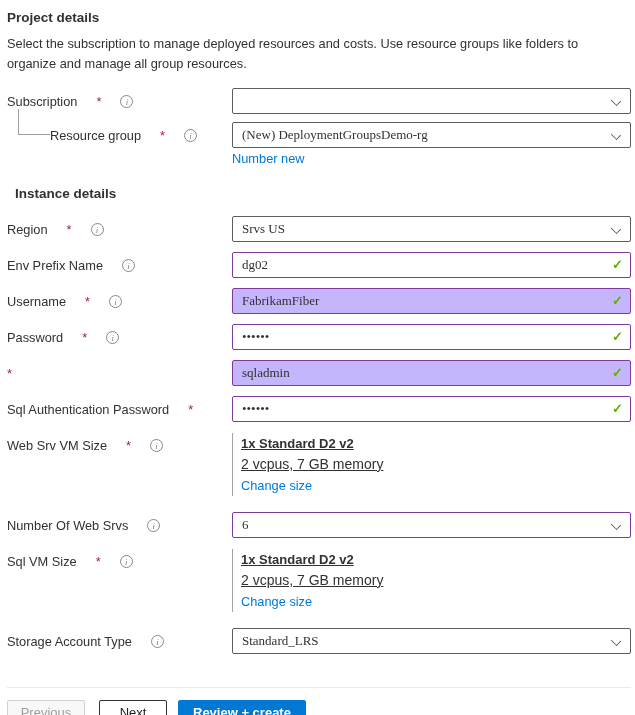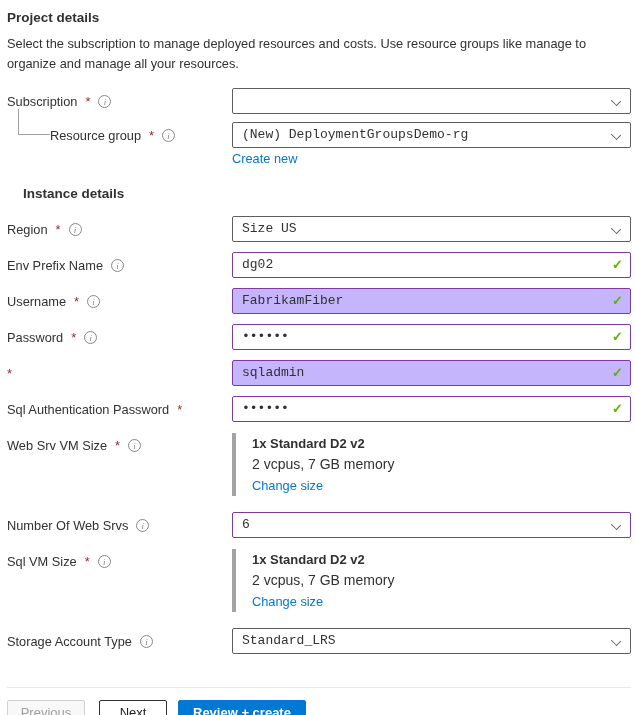--- a/index.html
+++ b/index.html
@@ -29,21 +29,21 @@
     align-items: flex-start;
     margin-bottom: 10px;
     position: relative;
   }
   .label-col {
     width: 225px;
     flex: 0 0 225px;
     padding-top: 6px;
     display: flex;
     align-items: center;
-    gap: 8px;
+    gap: 19px;
     font-size: 12.8px;
     color: #323130;
   }
   .label-col.indent { padding-left: 43px; }
   .required-marker { color: #a4262c; font-weight: 400; }
   .info-icon {
     display: inline-flex;
     align-items: center;
     justify-content: center;
     width: 13px; height: 13px;
@@ -57,21 +57,21 @@
     cursor: default;
     margin-top: 1px;
   }
   .control-col { flex: 1 1 auto; min-width: 0; }
   .control-wrap { position: relative; width: 100%; }
   .text-input, .dropdown {
     width: 100%;
     height: 26px;
     border: 1px solid #605e5c;
     background: #ffffff;
-    font-family: Liberation Mono, monospace;
+    font-family: Liberation Serif, serif;
     font-size: 13px;
     color: #323130;
     padding: 0 10px 0 9px;
     border-radius: 2px;
     display: block;
   }
   .dropdown {
     display: flex;
     align-items: center;
     cursor: pointer;
@@ -121,25 +121,26 @@
     left: 11px;
     top: -13px;
     width: 32px;
     height: 26px;
     border-left: 1px solid #a19f9d;
     border-bottom: 1px solid #a19f9d;
     pointer-events: none;
   }
   .row-tight { margin-bottom: 10px; }
   .rg-row { margin-top: -2px; }
-  .instance-heading { margin: 20px 0 15px 16px; }
+  .instance-heading { margin: 20px 0 15px 8px; }
   .vm-block {
-    border-left: 4px solid #a3a3a3;
-    padding-left: 16px;
+    border-left: 1px solid #a3a3a3;
+    padding-left: 8px;
     margin: 1px 0 2px 0;
+    text-decoration: underline;
   }
   .vm-size-line { font-weight: 700; font-size: 13px; line-height: 21px; }
   .vm-spec-line { font-size: 14px; line-height: 21px; }
   .vm-block .inline-link { margin-top: 0; line-height: 21px; }
   .vm-row { margin-bottom: 14px; }
   .footer {
     margin-top: 33px;
     border-top: 1px solid #eaeaea;
     padding: 12px 0 0 0;
     display: flex;
@@ -177,21 +178,21 @@
     color: #ffffff;
     font-weight: 700;
     margin-left: 11px;
     padding: 0 14px;
   }
 </style>
 </head>
 <body>
 
 <h3 class="section-title">Project details</h3>
-<p class="section-desc">Select the subscription to manage deployed resources and costs. Use resource groups like manage to organize and manage all your resources.</p>
+<p class="section-desc">Select the subscription to manage deployed resources and costs. Use resource groups like folders to organize and manage all group resources.</p>
 
 <div class="form-area">
 
   <div class="form-row row-tight">
     <div class="label-col">
       <span>Subscription</span>
       <span class="required-marker">*</span>
       <span class="info-icon">i</span>
     </div>
     <div class="control-col">
@@ -211,36 +212,36 @@
       <span class="required-marker">*</span>
       <span class="info-icon">i</span>
     </div>
     <div class="control-col">
       <div class="control-wrap">
         <div class="dropdown">
           <span class="value">(New) DeploymentGroupsDemo-rg</span>
         </div>
         <span class="chevron-icon"></span>
       </div>
-      <a class="inline-link">Create new</a>
+      <a class="inline-link">Number new</a>
     </div>
   </div>
 
   <h3 class="section-title instance-heading">Instance details</h3>
 
   <div class="form-row">
     <div class="label-col">
       <span>Region</span>
       <span class="required-marker">*</span>
       <span class="info-icon">i</span>
     </div>
     <div class="control-col">
       <div class="control-wrap">
         <div class="dropdown">
-          <span class="value">Size US</span>
+          <span class="value">Srvs US</span>
         </div>
         <span class="chevron-icon"></span>
       </div>
     </div>
   </div>
 
   <div class="form-row">
     <div class="label-col">
       <span>Env Prefix Name</span>
       <span class="info-icon">i</span>

